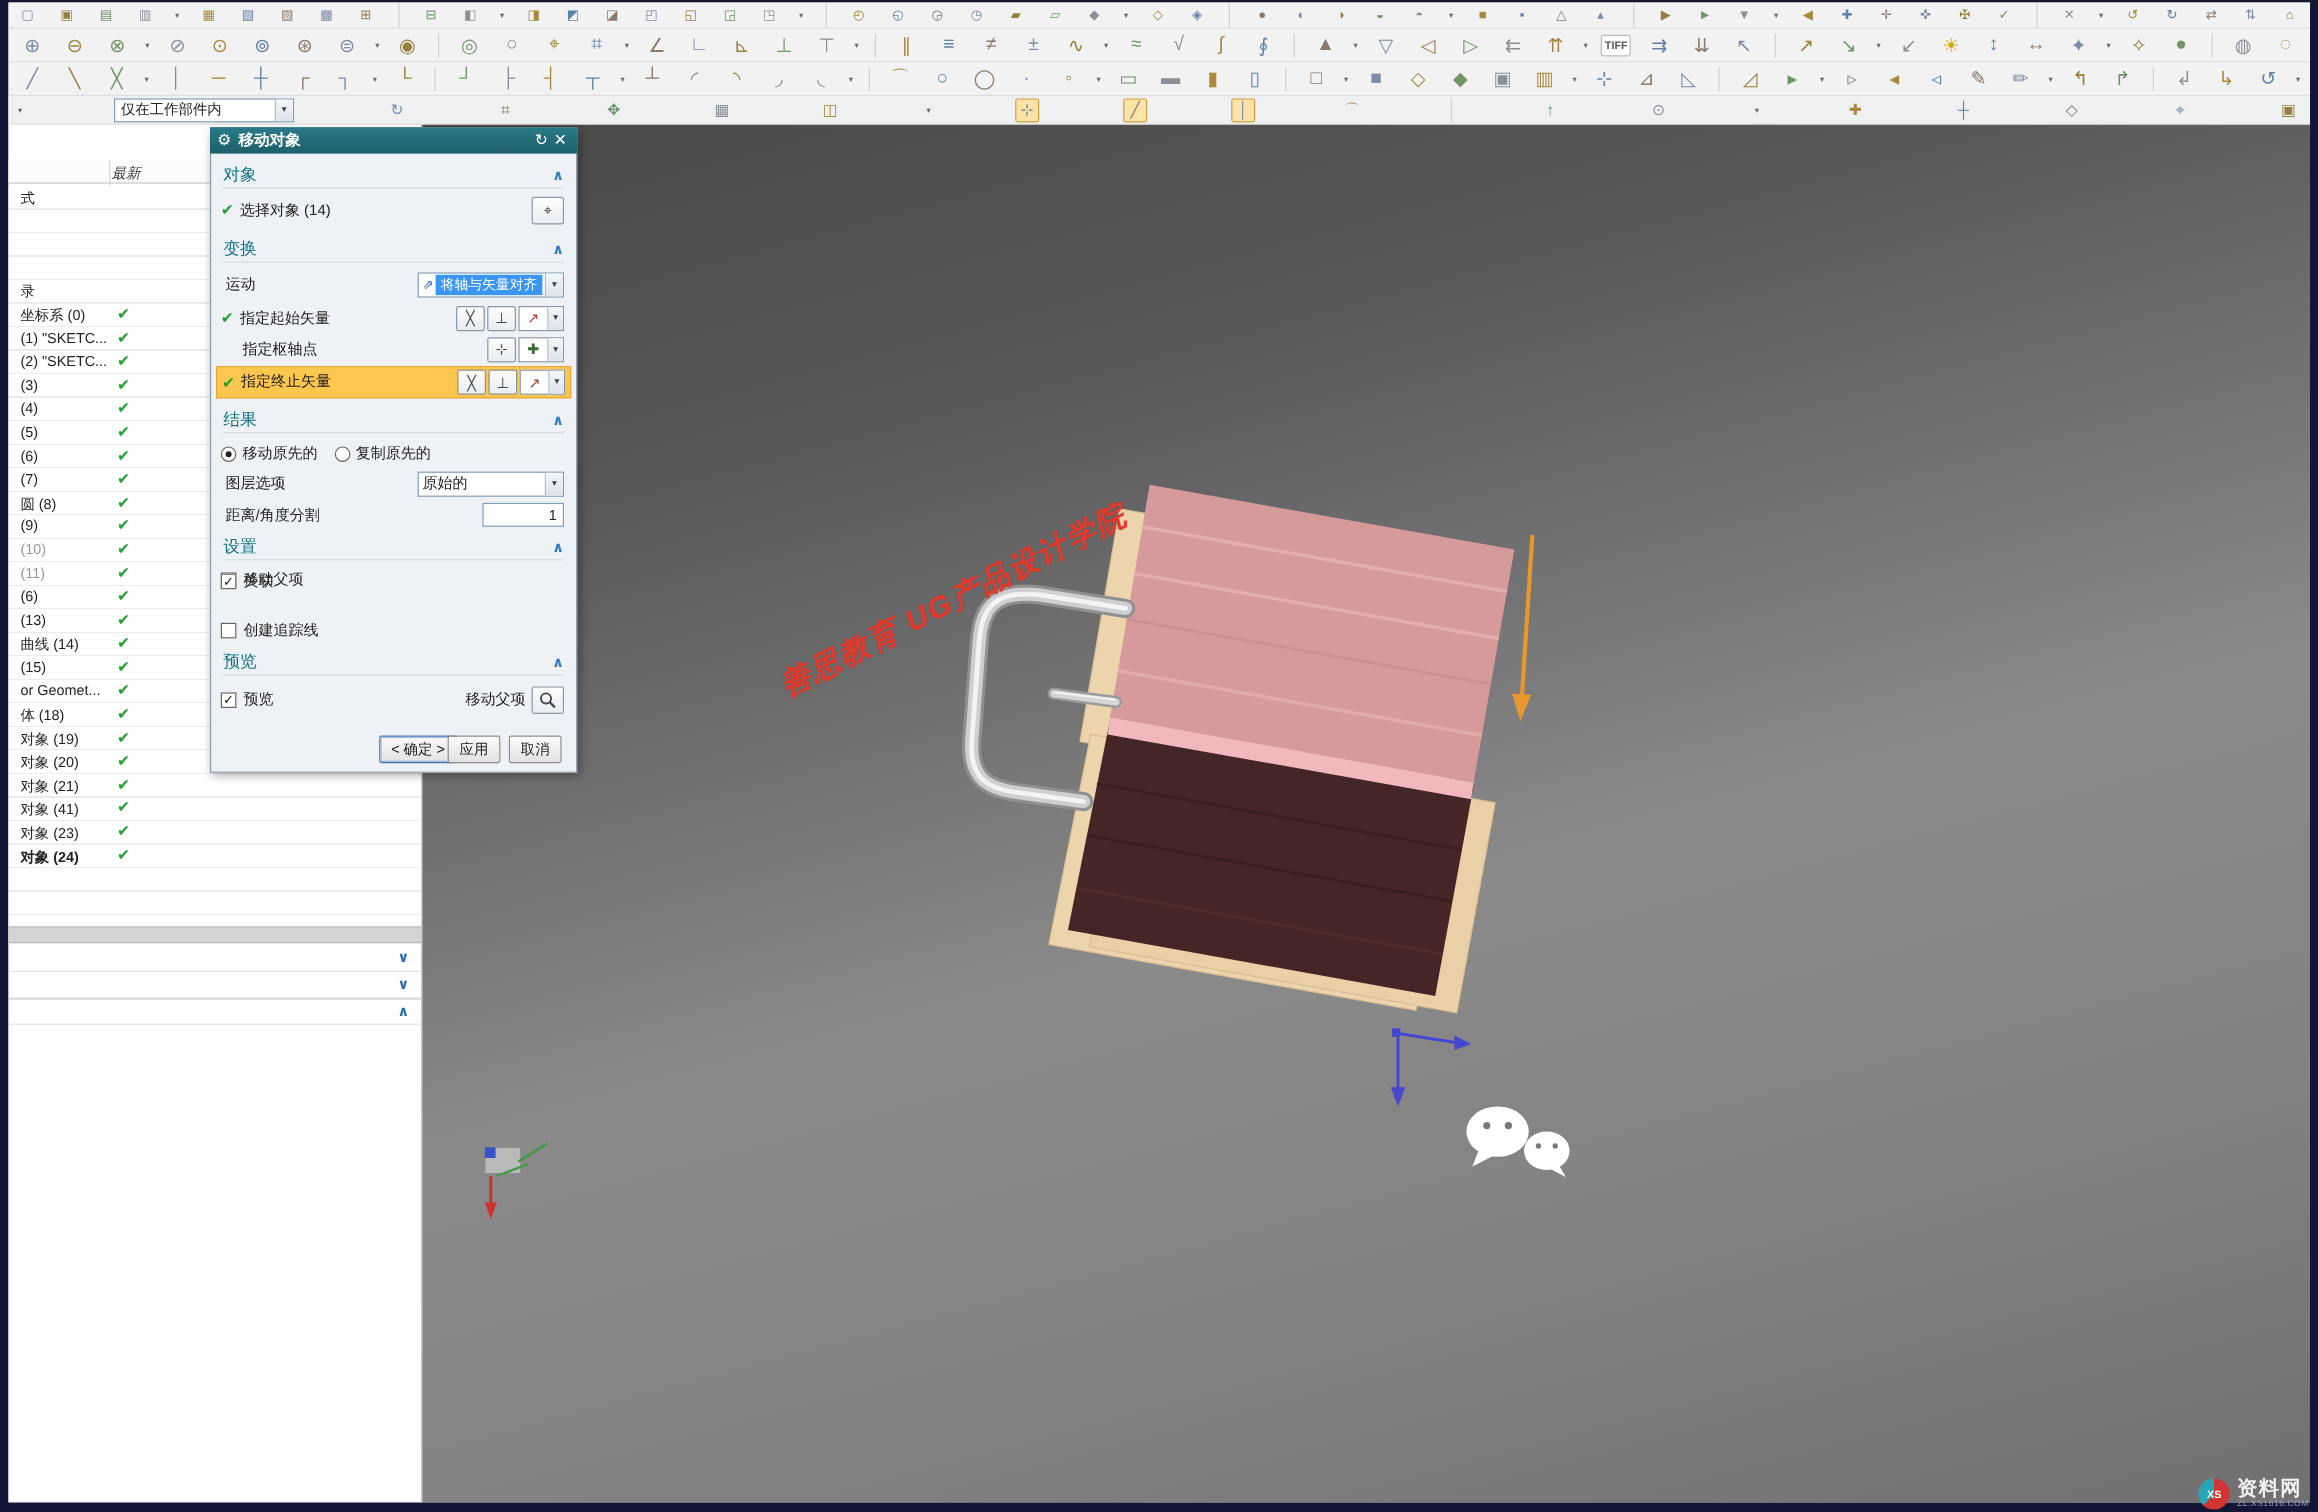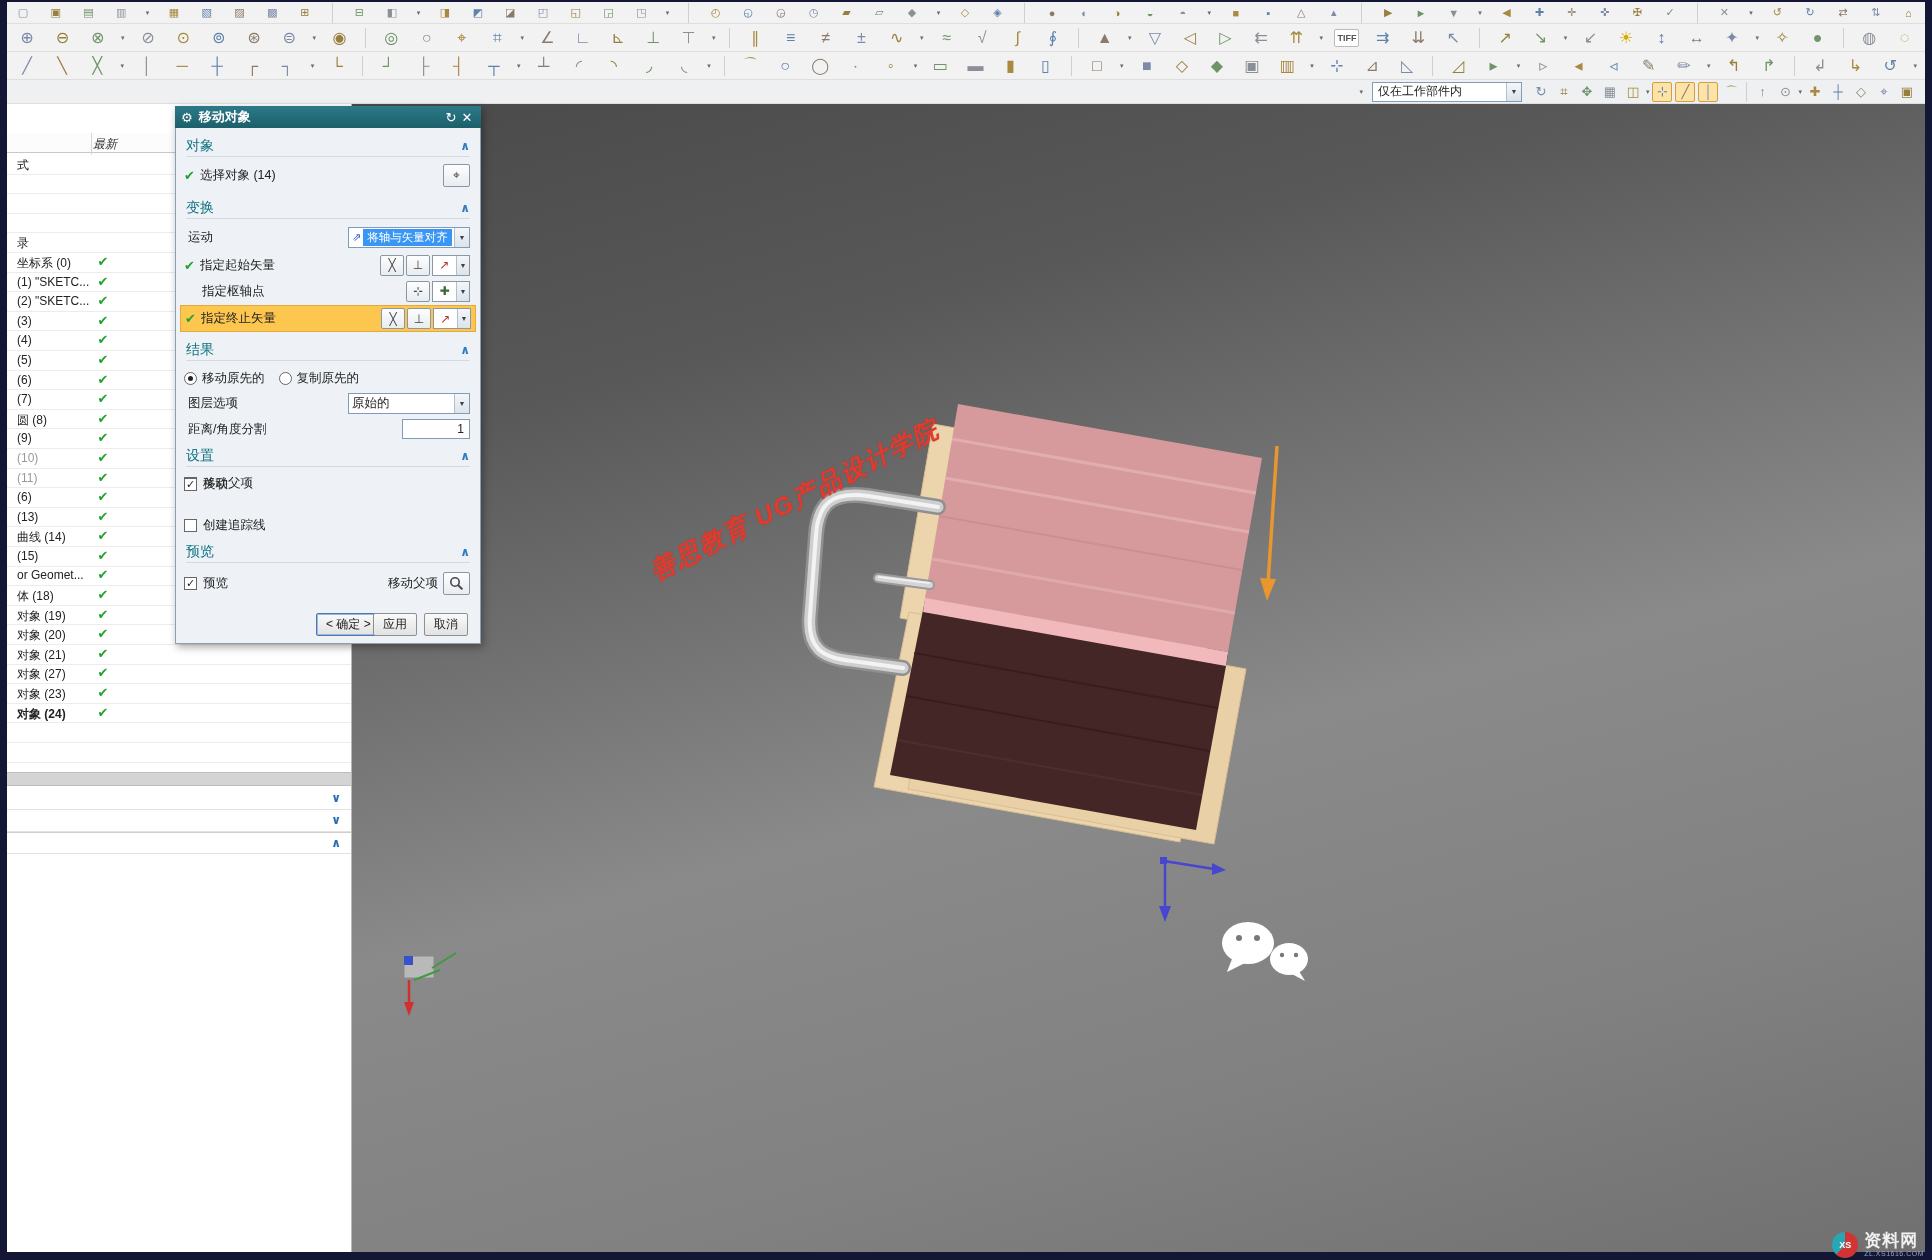--- a/index.html
+++ b/index.html
@@ -3,21 +3,21 @@
 <meta charset="utf-8">
 <style>
   * { margin:0; padding:0; box-sizing:border-box; }
   html,body { width:1932px; height:1260px; }
   body { background:#131735; font-family:"Liberation Sans","DejaVu Sans",sans-serif; overflow:hidden; position:relative; }
   #content { position:absolute; left:7px; top:2px; width:1918px; height:1250px; background:#f1f1f1; overflow:hidden; }
 
   
   #toolbars { position:absolute; left:0; top:0; width:100%; height:102px; background:#f2f2f2; }
   .tbrow { display:flex; align-items:center; padding:0 8px; border-bottom:1px solid #dedede; justify-content:space-between; }
-  .tbrow.fit { justify-content:flex-end; gap:3px; }
+  .tbrow.fit { justify-content:space-between; gap:3px; }
   #tb0 { height:22px; } #tb1 { height:28px; } #tb2 { height:28px; } #tb3 { height:24px; background:#eef0f2; }
   .tbicon { width:24px; height:24px; display:flex; align-items:center; justify-content:center; font-size:16px; border-radius:2px; flex:none; cursor:default; }
   .tbicon.small { width:16px; height:16px; font-size:11px; }
   .tbicon.mid { width:20px; height:20px; font-size:13px; }
   .tbicon.pressed { background:#fde3a7; border:1px solid #d29f3f; }
   .tbicon.texty { width:auto; padding:0 2px; font-size:9px; font-weight:bold; color:#555; border:1px solid #bbb; background:#fff; height:18px; }
   .tbcaret { font-size:7px; color:#6a6a6a; flex:none; }
   .tbsep { width:1px; height:20px; background:#cfcfcf; flex:none; margin:0 2px; }
   .scope-combo { width:150px; height:20px; background:#fff; border:1px solid #7f9db9; display:flex; align-items:center; font-size:12px; color:#222; flex:none; margin:0 6px; }
   .scope-combo .txt { flex:1; padding:0 5px; white-space:nowrap; overflow:hidden; }
@@ -734,21 +734,21 @@
         </div>
         <div class="tree-row">
           <span class="lbl">对象 (20)</span>
           <span class="chk">✔</span>
         </div>
         <div class="tree-row">
           <span class="lbl">对象 (21)</span>
           <span class="chk">✔</span>
         </div>
         <div class="tree-row">
-          <span class="lbl">对象 (27)</span>
+          <span class="lbl">对象 (41)</span>
           <span class="chk">✔</span>
         </div>
         <div class="tree-row">
           <span class="lbl">对象 (23)</span>
           <span class="chk">✔</span>
         </div>
         <div class="tree-row bold">
           <span class="lbl">对象 (24)</span>
           <span class="chk">✔</span>
         </div>

